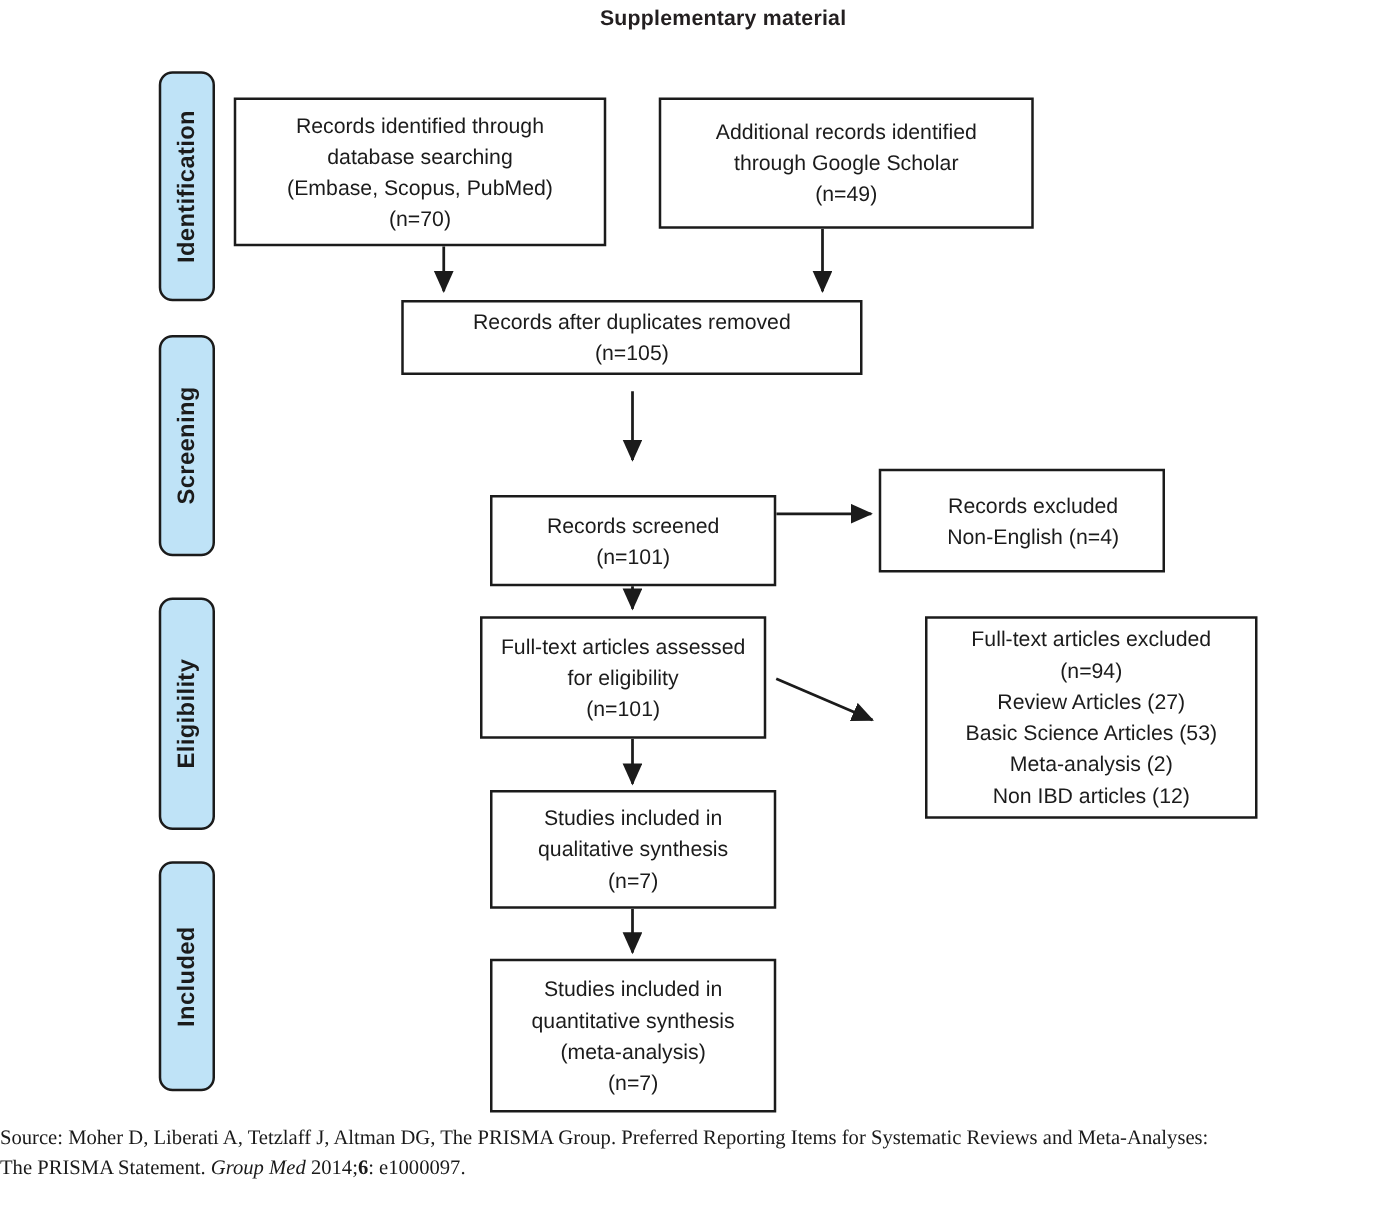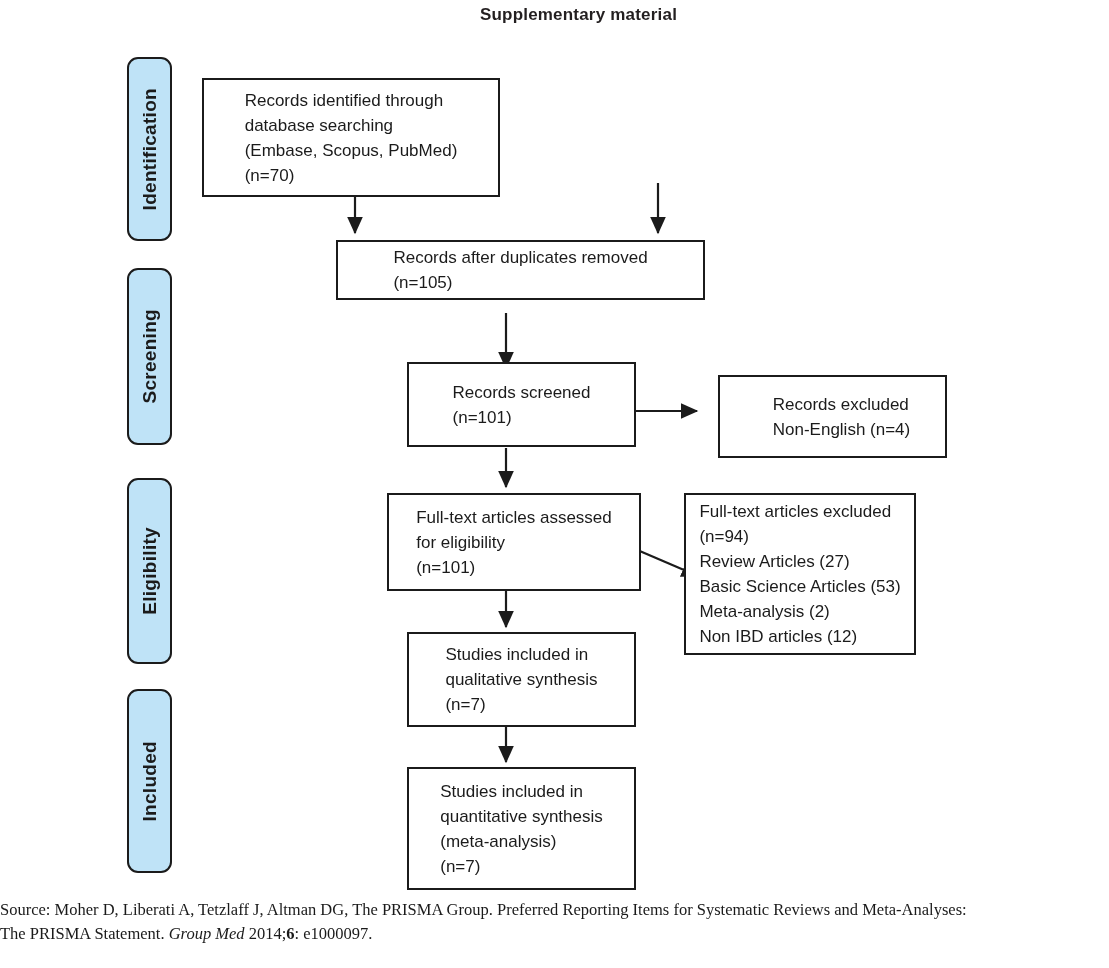--- a/index.html
+++ b/index.html
@@ -64,22 +64,22 @@
   }
   
   .flow-box {
     position: absolute;
     box-sizing: border-box;
     background: #ffffff;
     border: 2px solid #1b1b1b;
     display: flex;
     align-items: center;
     justify-content: center;
+    text-align: center;
     padding: 2px 6px;
-    margin-left: 15px;
   }
   .flow-box .box-text {
     font-family: "Liberation Sans", sans-serif;
     font-size: 17px;
     line-height: 25px;
     color: #1b1b1b;
     white-space: pre-line;
   }
   
   #connectors {
@@ -153,43 +153,48 @@
       <span class="stage-label">Included</span>
     </div>
 
     <div class="flow-box" style="left:187px; top:78px; width:298px; height:119px;">
       <span class="box-text">Records identified through
 database searching
 (Embase, Scopus, PubMed)
 (n=70)</span>
     </div>
 
+    <div class="flow-box" style="left:527px; top:78px; width:300px; height:105px;">
+      <span class="box-text">Additional records identified
+through Google Scholar
+(n=49)</span>
+    </div>
 
     <div class="flow-box" style="left:321px; top:240px; width:369px; height:60px;">
       <span class="box-text">Records after duplicates removed
 (n=105)</span>
     </div>
 
-    <div class="flow-box" style="left:392px; top:362px; width:229px; height:85px;">
+    <div class="flow-box" style="left:392px; top:396px; width:229px; height:73px;">
       <span class="box-text">Records screened
 (n=101)</span>
     </div>
 
     <div class="flow-box" style="left:703px; top:375px; width:229px; height:83px;padding-left:24px;">
       <span class="box-text">Records excluded
 Non-English (n=4)</span>
     </div>
 
-    <div class="flow-box" style="left:372px; top:493px; width:254px; height:98px;">
+    <div class="flow-box" style="left:384px; top:493px; width:229px; height:98px;">
       <span class="box-text">Full-text articles assessed
 for eligibility
 (n=101)</span>
     </div>
 
-    <div class="flow-box" style="left:669px; top:493px; width:232px; height:162px;">
+    <div class="flow-box" style="left:740px; top:493px; width:266px; height:162px;">
       <span class="box-text">Full-text articles excluded
 (n=94)
 Review Articles (27)
 Basic Science Articles (53)
 Meta-analysis (2)
 Non IBD articles (12)</span>
     </div>
 
     <div class="flow-box" style="left:392px; top:632px; width:229px; height:95px;">
       <span class="box-text">Studies included in

